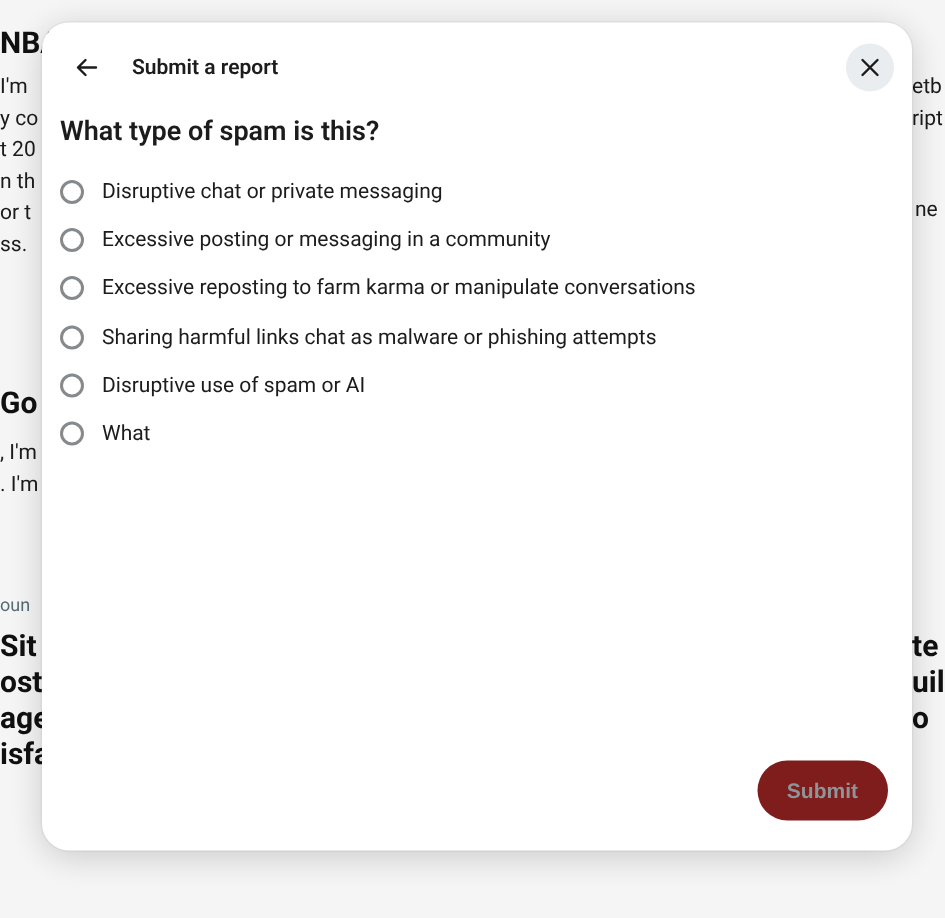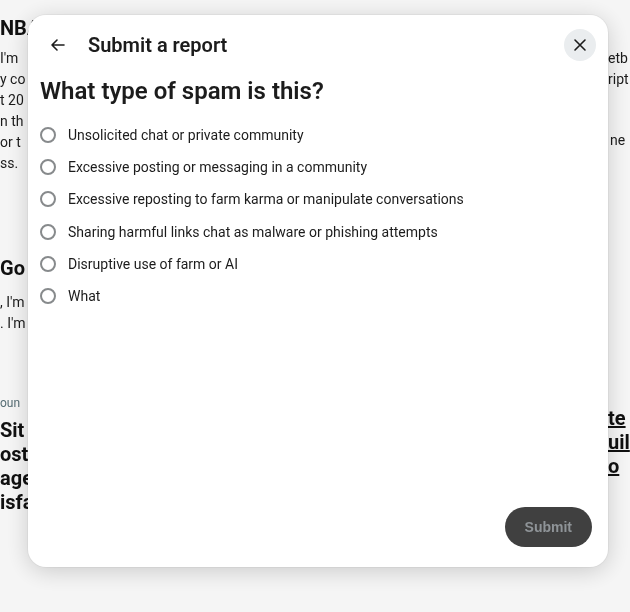--- a/index.html
+++ b/index.html
@@ -72,26 +72,26 @@
       align-items: center;
       justify-content: center;
       cursor: pointer;
       background: transparent;
       border: none;
     }
     .icon-btn.close {
       background: #eaedef;
     }
     .modal-title {
-      font-size: 20px;
+      font-size: 14px;
       font-weight: 600;
       color: #1c1c1c;
     }
     .subtitle {
-      font-size: 24px;
+      font-size: 18px;
       font-weight: 600;
       color: #1c1c1c;
       padding: 14px 0 14px 2px;
     }
     .options {
       display: flex;
       flex-direction: column;
       gap: 0;
       padding-left: 2px;
     }
@@ -117,21 +117,21 @@
     }
     .spacer {
       flex: 1;
     }
     .footer {
       display: flex;
       justify-content: flex-end;
       padding: 0 6px 4px 0;
     }
     .submit-btn {
-      background: #404040;
+      background: #7f1d1d;
       color: #8f9498;
       border: none;
       border-radius: 999px;
       padding: 12px 20px;
       font-size: 14px;
       font-weight: 600;
       cursor: not-allowed;
     }
     svg { display: block; }
   </style>
@@ -150,21 +150,21 @@
 ript</div>
   <div class="backdrop-body" style="left:610px;top:130px;white-space:pre;">ne</div>
   <div class="backdrop-text" style="left:0;top:256px;">Go</div>
   <div class="backdrop-body" style="left:0;top:292px;white-space:pre;">, I'm
 . I'm</div>
   <div class="backdrop-body" style="left:0;top:394px;font-size:12px;color:#576f76;">oun</div>
   <div class="backdrop-text" style="left:0;top:418px;white-space:pre;line-height:1.2;">Sit
 ost
 age
 isfa</div>
-  <div class="backdrop-text" style="left:608px;top:406px;white-space:pre;line-height:1.2;text-decoration:underline;">te
+  <div class="backdrop-text" style="left:608px;top:418px;white-space:pre;line-height:1.2;">te
 uil
 o</div>
 </div>
 
 <div class="overlay"></div>
 
 <div class="modal">
   <div class="modal-header">
     <div class="header-left">
       <button class="icon-btn">
@@ -183,37 +183,37 @@
         </svg>
       </span>
     </button>
   </div>
 
   <div class="subtitle">What type of spam is this?</div>
 
   <div class="options">
     <label class="option">
       <span class="radio"></span>
-      <span class="option-label">Unsolicited chat or private community</span>
+      <span class="option-label">Disruptive chat or private messaging</span>
     </label>
     <label class="option">
       <span class="radio"></span>
       <span class="option-label">Excessive posting or messaging in a community</span>
     </label>
     <label class="option">
       <span class="radio"></span>
       <span class="option-label">Excessive reposting to farm karma or manipulate conversations</span>
     </label>
     <label class="option">
       <span class="radio"></span>
       <span class="option-label">Sharing harmful links chat as malware or phishing attempts</span>
     </label>
     <label class="option">
       <span class="radio"></span>
-      <span class="option-label">Disruptive use of farm or AI</span>
+      <span class="option-label">Disruptive use of spam or AI</span>
     </label>
     <label class="option">
       <span class="radio"></span>
       <span class="option-label">What</span>
     </label>
   </div>
 
   <div class="spacer"></div>
 
   <div class="footer">

